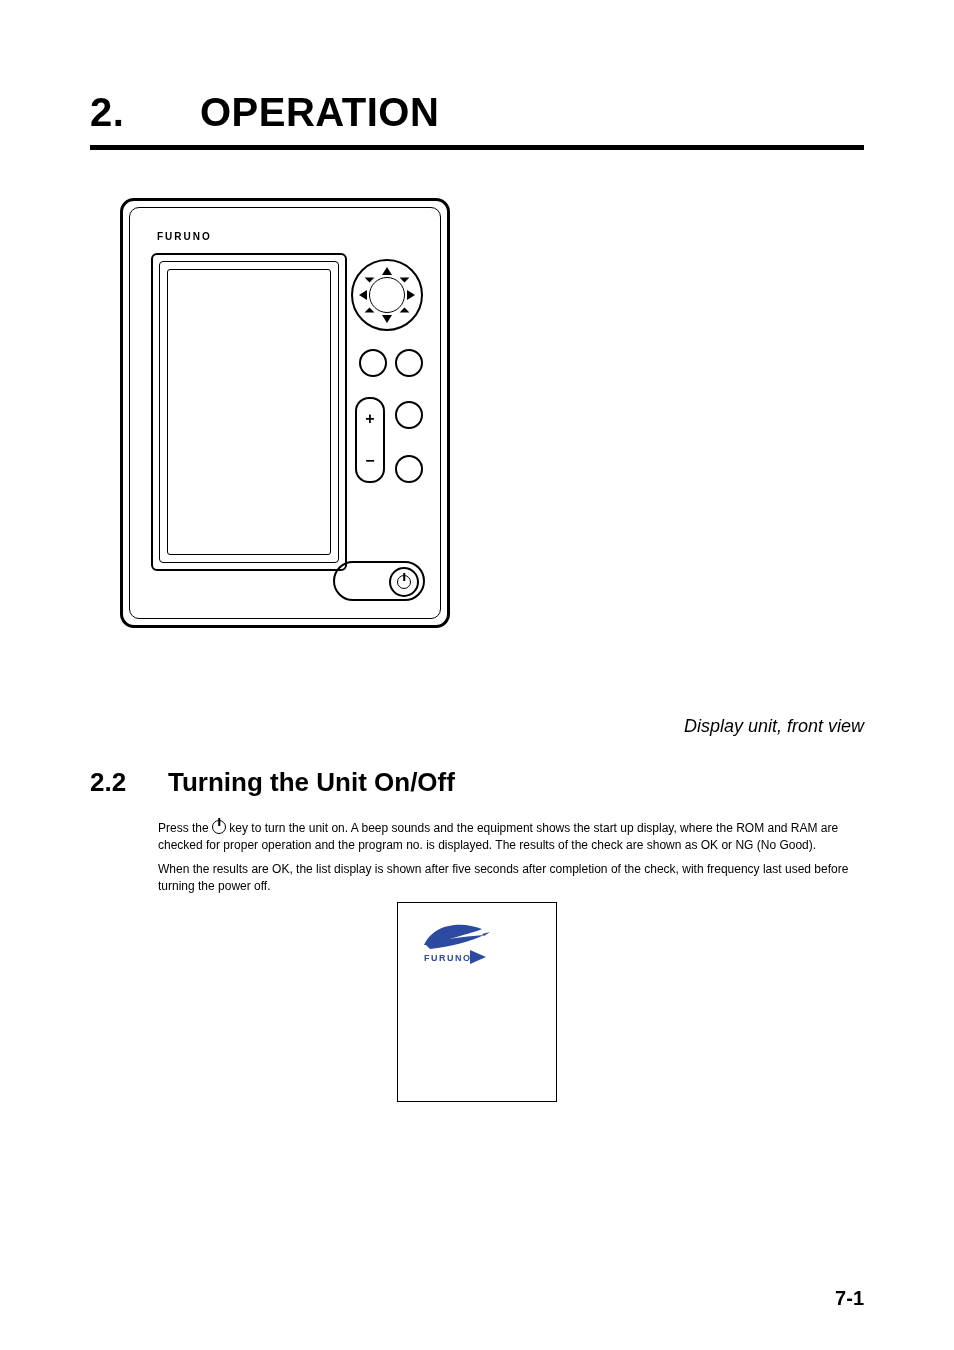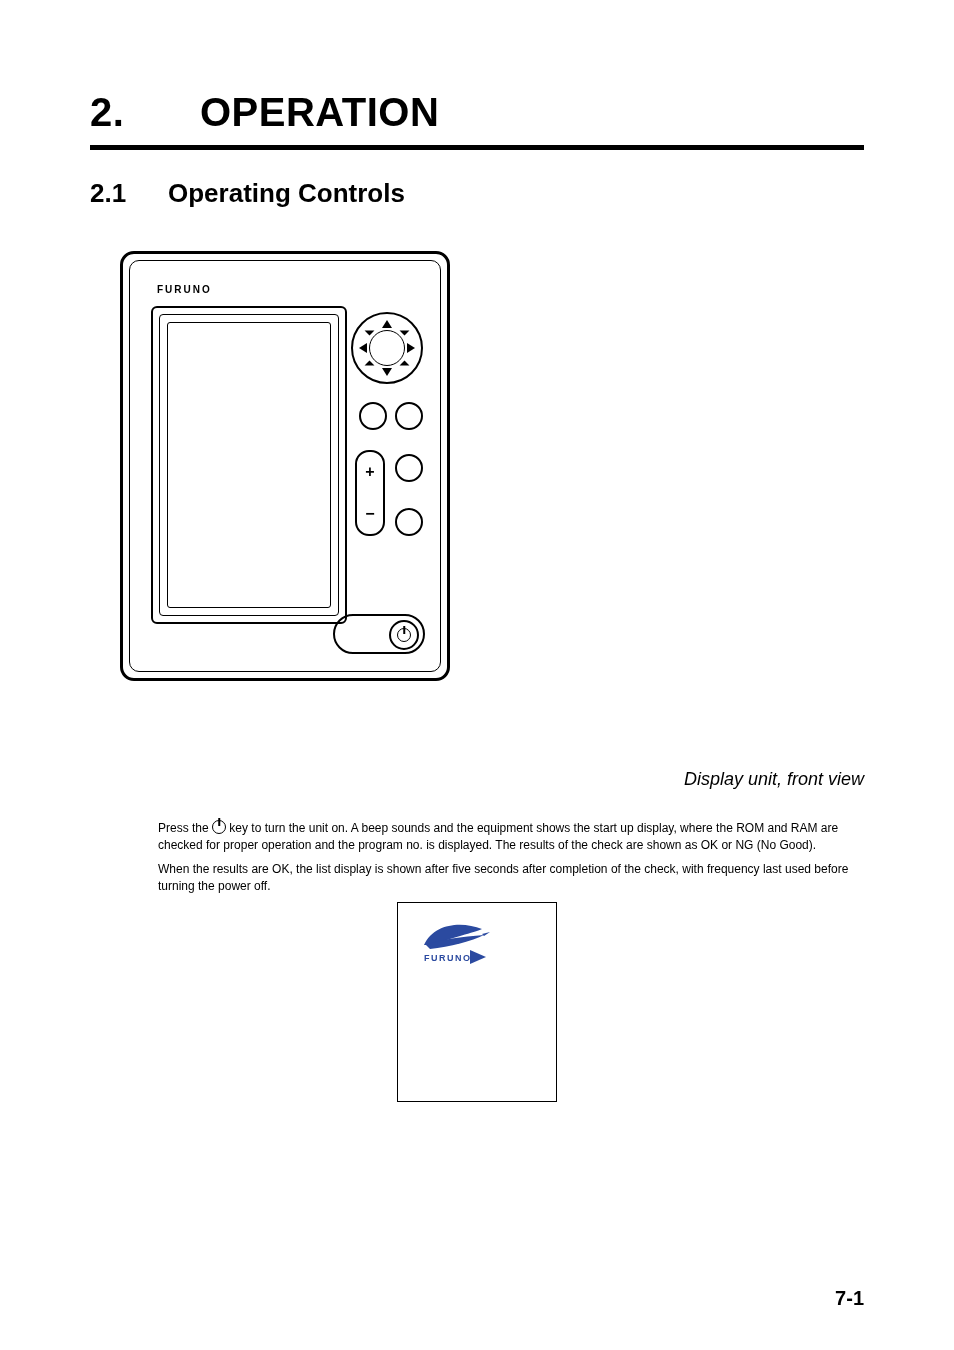--- a/index.html
+++ b/index.html
@@ -72,23 +72,20 @@
 </head>
 <body>
 
 <div class="page">
 
   <h1 class="chapter-title">
     <span class="chapter-num">2.</span><span>OPERATION</span>
   </h1>
   <hr class="rule">
 
-  <h2 class="section-heading">
-    <span class="section-num">2.1</span><span>Operating Controls</span>
-  </h2>
 
   <div class="device-wrap">
     <div class="lead v l7"></div>
     <div class="lead l2"></div>
     <div class="lead l3"></div>
     <div class="lead l4"></div>
     <div class="lead l5"></div>
     <div class="lead l6"></div>
 
     <div class="unit">
@@ -126,20 +123,23 @@
       <div class="power-area">
         <div class="power-btn">
           <span class="power-glyph"></span>
         </div>
       </div>
     </div>
   </div>
 
   <p class="caption">Display unit, front view</p>
 
+  <h2 class="section-heading">
+    <span class="section-num">2.2</span><span>Turning the Unit On/Off</span>
+  </h2>
 
   <p class="body-text">
     <span>Press the </span><span class="power-glyph"></span><span> key to turn the unit on. A beep sounds and the equipment shows the start up display, where the ROM and RAM are checked for proper operation and the program no. is displayed. The results of the check are shown as OK or NG (No Good).</span>
   </p>
   <p class="body-text">When the results are OK, the list display is shown after five seconds after completion of the check, with frequency last used before turning the power off.</p>
 
   <div class="splash-wrap">
     <svg class="splash-fish" viewBox="0 0 70 32">
       <path d="M2 26 C 12 4, 40 2, 60 10 C 52 14, 30 18, 12 26 Z" fill="#2b4aa0"></path>
       <path d="M4 26 C 18 20, 40 18, 62 16 C 50 22, 28 28, 8 30 Z" fill="#2b4aa0"></path>

